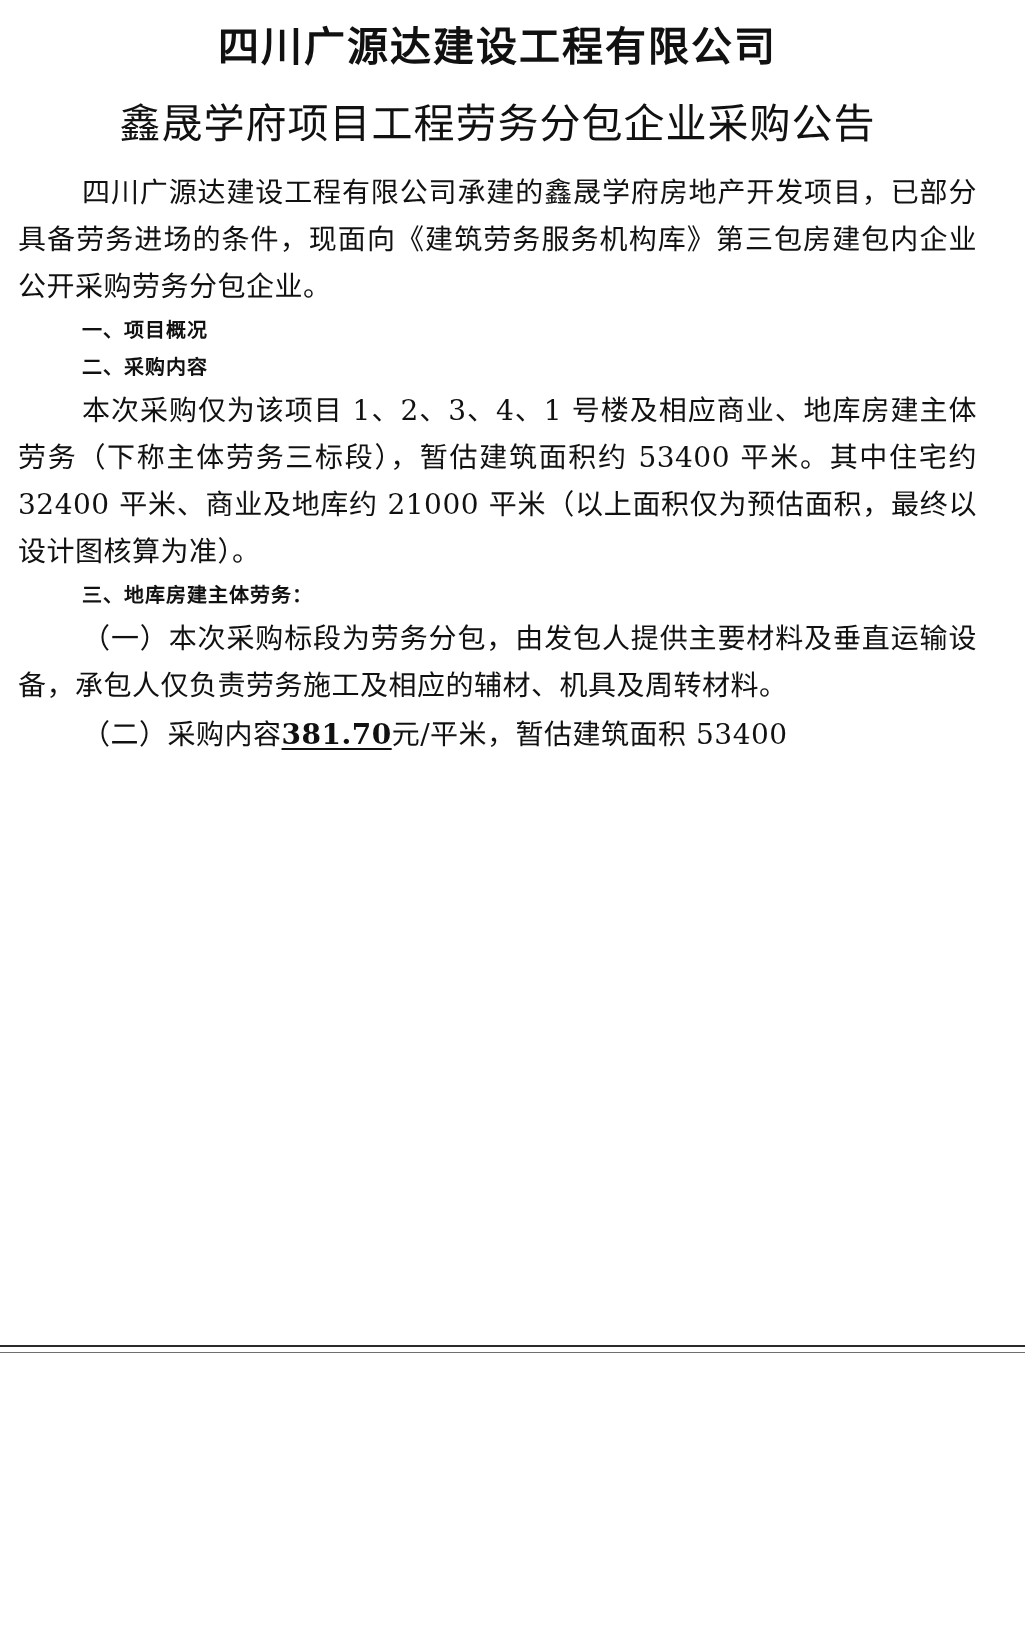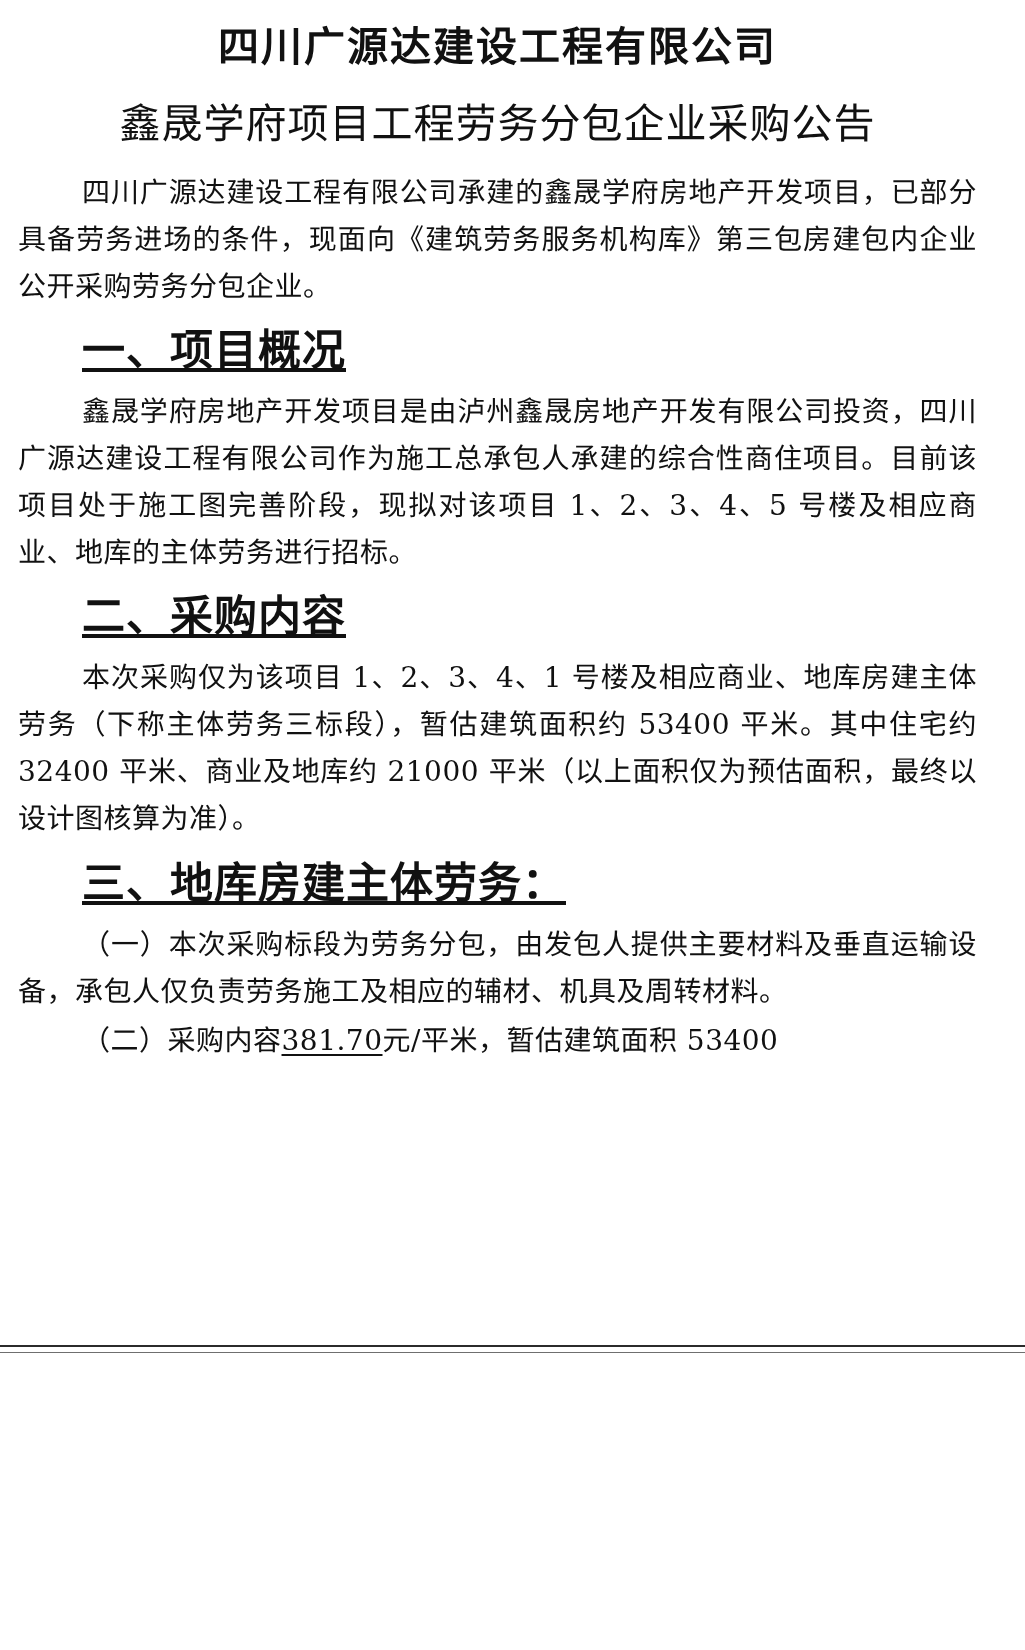--- a/index.html
+++ b/index.html
@@ -47,30 +47,30 @@
     line-height: 1.68;
     text-align: justify;
     text-justify: inter-ideograph;
     margin: 0 0 2px 0;
     letter-spacing: 0.5px;
   }
   .indent {
     text-indent: 64px;
   }
   .heading {
-    font-size: 43px;
+    font-size: 20px;
     line-height: 1.68;
     margin: 4px 0 2px 0;
     text-indent: 64px;
     letter-spacing: 1px;
-    text-decoration: underline;
   }
   .underline {
     text-decoration: underline;
     text-underline-offset: 4px;
+    font-weight: bold;
   }
   .rule-line {
     position: absolute;
     left: 0;
     width: 1025px;
     height: 0;
     border-top: 2px solid #2b2b2b;
   }
   .rule-a { top: 1345px; }
   .rule-b { top: 1352px; border-top: 1px solid #6f6f6f; }
@@ -81,21 +81,20 @@
 <div class="page">
 
   <div class="title-block">
     <h1 class="doc-title-1">四川广源达建设工程有限公司</h1>
     <h2 class="doc-title-2">鑫晟学府项目工程劳务分包企业采购公告</h2>
   </div>
 
   <p class="para indent">四川广源达建设工程有限公司承建的鑫晟学府房地产开发项目，已部分具备劳务进场的条件，现面向《建筑劳务服务机构库》第三包房建包内企业公开采购劳务分包企业。</p>
 
   <h3 class="heading">一、项目概况</h3>
-  <p class="para indent">鑫晟学府房地产开发项目是由泸州鑫晟房地产开发有限公司投资，四川广源达建设工程有限公司作为施工总承包人承建的综合性商住项目。目前该项目处于施工图完善阶段，现拟对该项目 1、2、3、4、5 号楼及相应商业、地库的主体劳务进行招标。</p>
 
   <h3 class="heading">二、采购内容</h3>
   <p class="para indent">本次采购仅为该项目 1、2、3、4、1 号楼及相应商业、地库房建主体劳务（下称主体劳务三标段），暂估建筑面积约 53400 平米。其中住宅约 32400 平米、商业及地库约 21000 平米（以上面积仅为预估面积，最终以设计图核算为准）。</p>
 
   <h3 class="heading">三、地库房建主体劳务：</h3>
   <p class="para indent">（一）本次采购标段为劳务分包，由发包人提供主要材料及垂直运输设备，承包人仅负责劳务施工及相应的辅材、机具及周转材料。</p>
 
   <p class="para indent"><span>（二）采购内容</span><span class="underline">381.70</span><span>元/平米，暂估建筑面积 53400</span></p>
 
   <div class="rule-line rule-a"></div>

